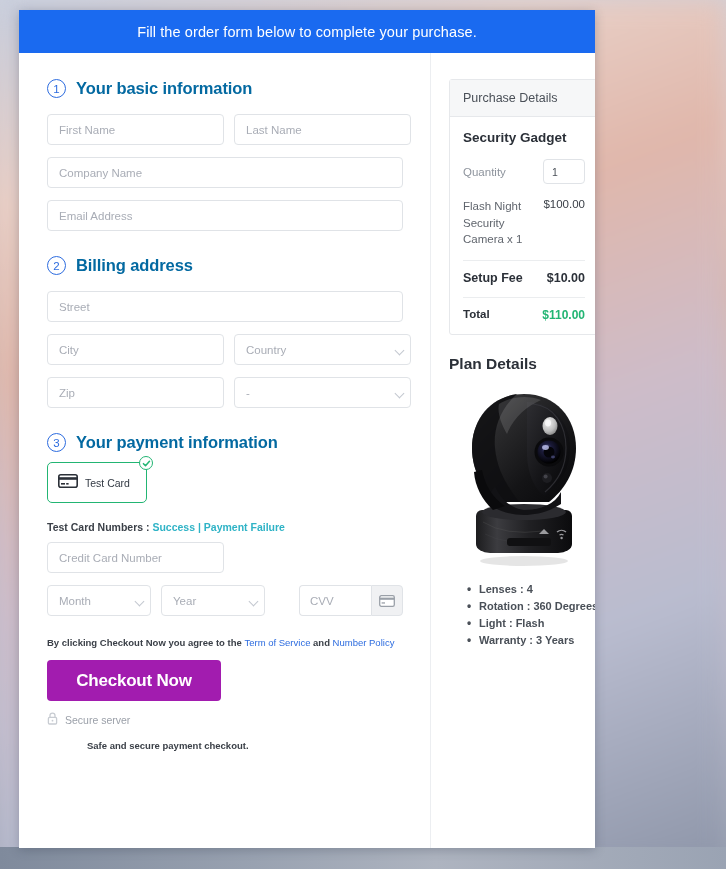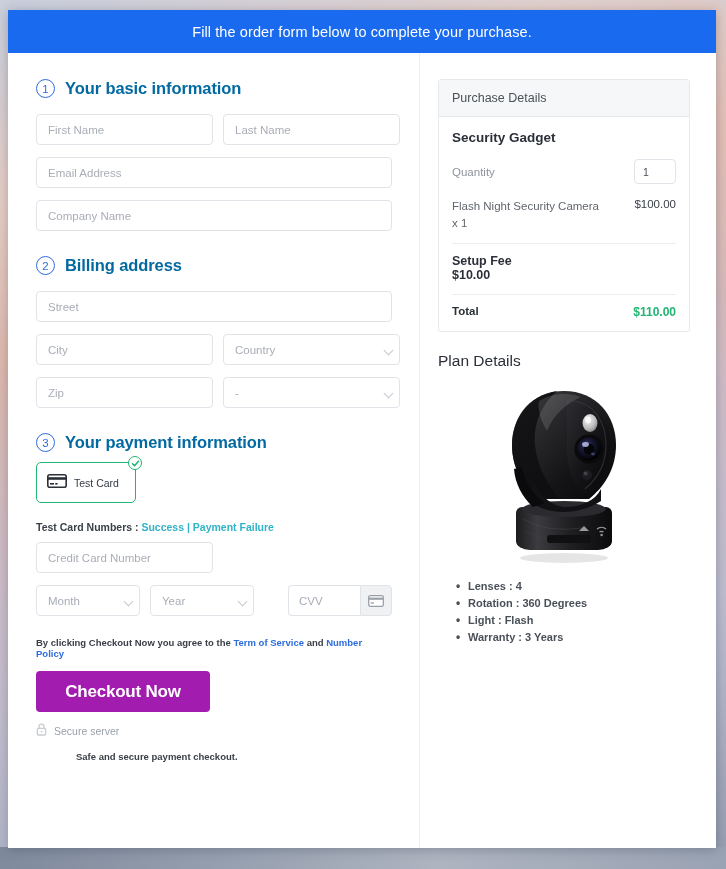--- a/index.html
+++ b/index.html
@@ -16,22 +16,22 @@
   .bg-blur {
     position: absolute; inset: 0;
     background: linear-gradient(160deg,#c3cadb 0%,#e8cfc6 18%,#e0b7ab 34%,#cdbcc9 55%,#b9bccf 75%,#8d95a8 100%);
     filter: blur(12px);
   }
   .bottom-strip {
     position: absolute; left:0; right:0; bottom:0; height:22px;
     background: linear-gradient(90deg,#7f8a9c 0%,#99a2b1 35%,#aeb4c0 60%,#9aa3b3 100%);
   }
   .page {
-    position: absolute; left: 8px; top: 10px;
-    width: 708px; height: 838px;
+    position: absolute; left: 19px; top: 10px;
+    width: 576px; height: 838px;
     background: #ffffff;
     box-shadow: 0 2px 10px rgba(40,50,70,.28);
     overflow: hidden;
   }
   .banner {
     height: 43px;
     background: #1a6af0;
     color: #fff;
     display: flex; align-items: center; justify-content: center;
     font-size: 14.5px;
@@ -96,21 +96,21 @@
     flex:1; border:1px solid #e0e3e7; border-right:none;
     border-radius:4px 0 0 4px; display:flex; align-items:center;
     padding:0 10px; font-size:11.5px; color:#a9adb6; background:#fff;
   }
   .cvv-addon {
     width:32px; border:1px solid #e0e3e7; border-radius:0 4px 4px 0;
     background:#f0f1f3; display:flex; align-items:center; justify-content:center;
   }
 
   .terms { font-size:9.5px; color:#3b4048; font-weight:600; margin:21px 0 12px; }
-  .terms a { color:#2d6cdf; text-decoration:none; font-weight:700; }
+  .terms a { color:#2d6cdf; text-decoration:none; font-weight:400; }
   .btn-checkout {
     width:174px; height:41px; background:#a21caf; border:none; border-radius:4px;
     color:#fff; font-size:17px; font-weight:700; letter-spacing:-.2px;
     display:flex; align-items:center; justify-content:center;
     font-family:"Liberation Sans", sans-serif; cursor:pointer;
   }
   .secure { display:flex; align-items:center; gap:7px; margin-top:11px; }
   .secure span { font-size:10.5px; color:#9ba0a9; }
   .safe-note { font-size:9.5px; color:#3b4048; font-weight:600; margin-top:13px;margin-left:40px; }
 
@@ -125,25 +125,25 @@
   .qty-label { font-size:11.5px; color:#8e949d; }
   .qty-input {
     width:42px; height:25px; border:1px solid #e0e3e7; border-radius:4px;
     display:flex; align-items:center; padding-left:8px;
     font-size:10.5px; color:#4a5058;
   }
   .line-row { display:flex; justify-content:space-between; gap:10px; font-size:11.5px; color:#61666e; }
   .line-row .desc { line-height:1.45; max-width:150px; }
   .line-row .amt { color:#3b4048; white-space:nowrap; }
   .hr { height:1px; background:#ebedef; margin:12px 0 10px; }
-  .fee-row { display:flex; justify-content:space-between; font-size:12.5px; font-weight:700; color:#2b3038;flex-direction:column; }
+  .fee-row { display:flex; justify-content:space-between; font-size:12.5px; font-weight:700; color:#2b3038; }
   .total-row { display:flex; justify-content:space-between; font-size:11.5px; font-weight:700; color:#2b3038; }
   .total-row .amt { color:#22b573; font-size:12px; }
 
-  .plan-title { font-size:15.5px; font-weight:400; color:#2b3038; margin:20px 0 6px; }
+  .plan-title { font-size:15.5px; font-weight:700; color:#2b3038; margin:20px 0 6px; }
   .cam-wrap { display:flex; justify-content:center; height:190px; align-items:center; }
   .features { margin:12px 0 0 18px; padding:0; list-style:none; }
   .features li {
     font-size:11px; font-weight:700; color:#4a5058; line-height:1.55;
     position:relative; padding-left:12px;
   }
   .features li:before {
     content:"•"; position:absolute; left:0; top:-1px; font-size:12px; color:#4a5058;
   }
 </style>
@@ -166,24 +166,24 @@
       <div class="step-head">
         <div class="step-num">1</div>
         <div class="step-title">Your basic information</div>
       </div>
 
       <div class="row">
         <div class="fld half">First Name</div>
         <div class="fld half">Last Name</div>
       </div>
       <div class="row">
+        <div class="fld full">Company Name</div>
+      </div>
+      <div class="row">
         <div class="fld full">Email Address</div>
-      </div>
-      <div class="row">
-        <div class="fld full">Company Name</div>
       </div>
 
       <div class="step-head" style="margin-top:25px;">
         <div class="step-num">2</div>
         <div class="step-title">Billing address</div>
       </div>
 
       <div class="row">
         <div class="fld full">Street</div>
       </div>

